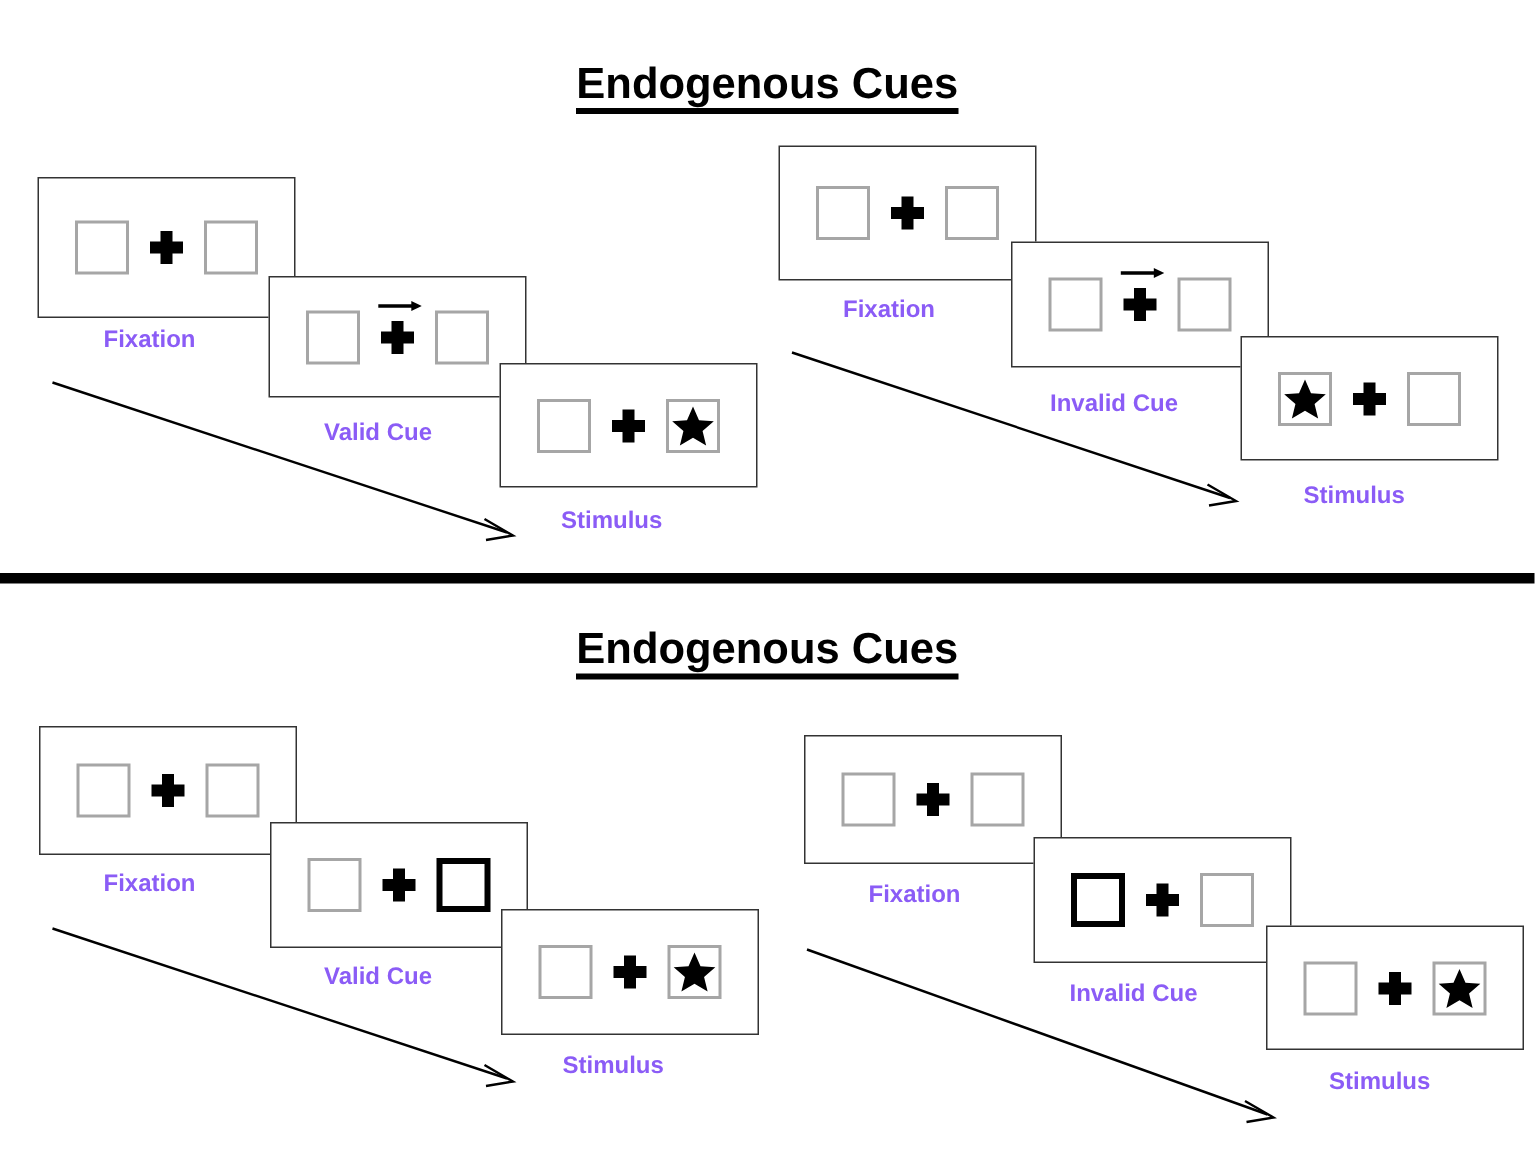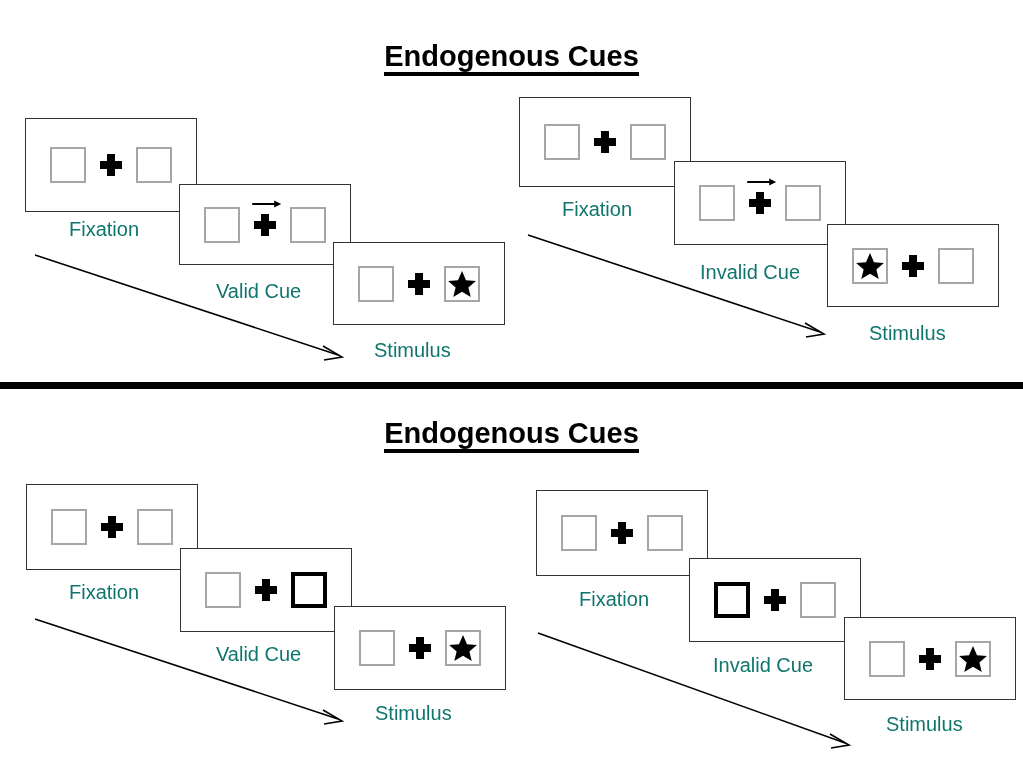--- a/index.html
+++ b/index.html
@@ -121,23 +121,23 @@
   
   .star {
     width: 30px;
     height: 30px;
     display: block;
   }
 
   
   .caption {
     position: absolute;
-    font-size: 20px;
-    font-weight: normal;
-    color: #0f766e;
+    font-size: 16px;
+    font-weight: bold;
+    color: #8b5cf6;
     white-space: nowrap;
   }
 
   
   .timeline-arrow {
     position: absolute;
     pointer-events: none;
   }
 </style>
 </head>

